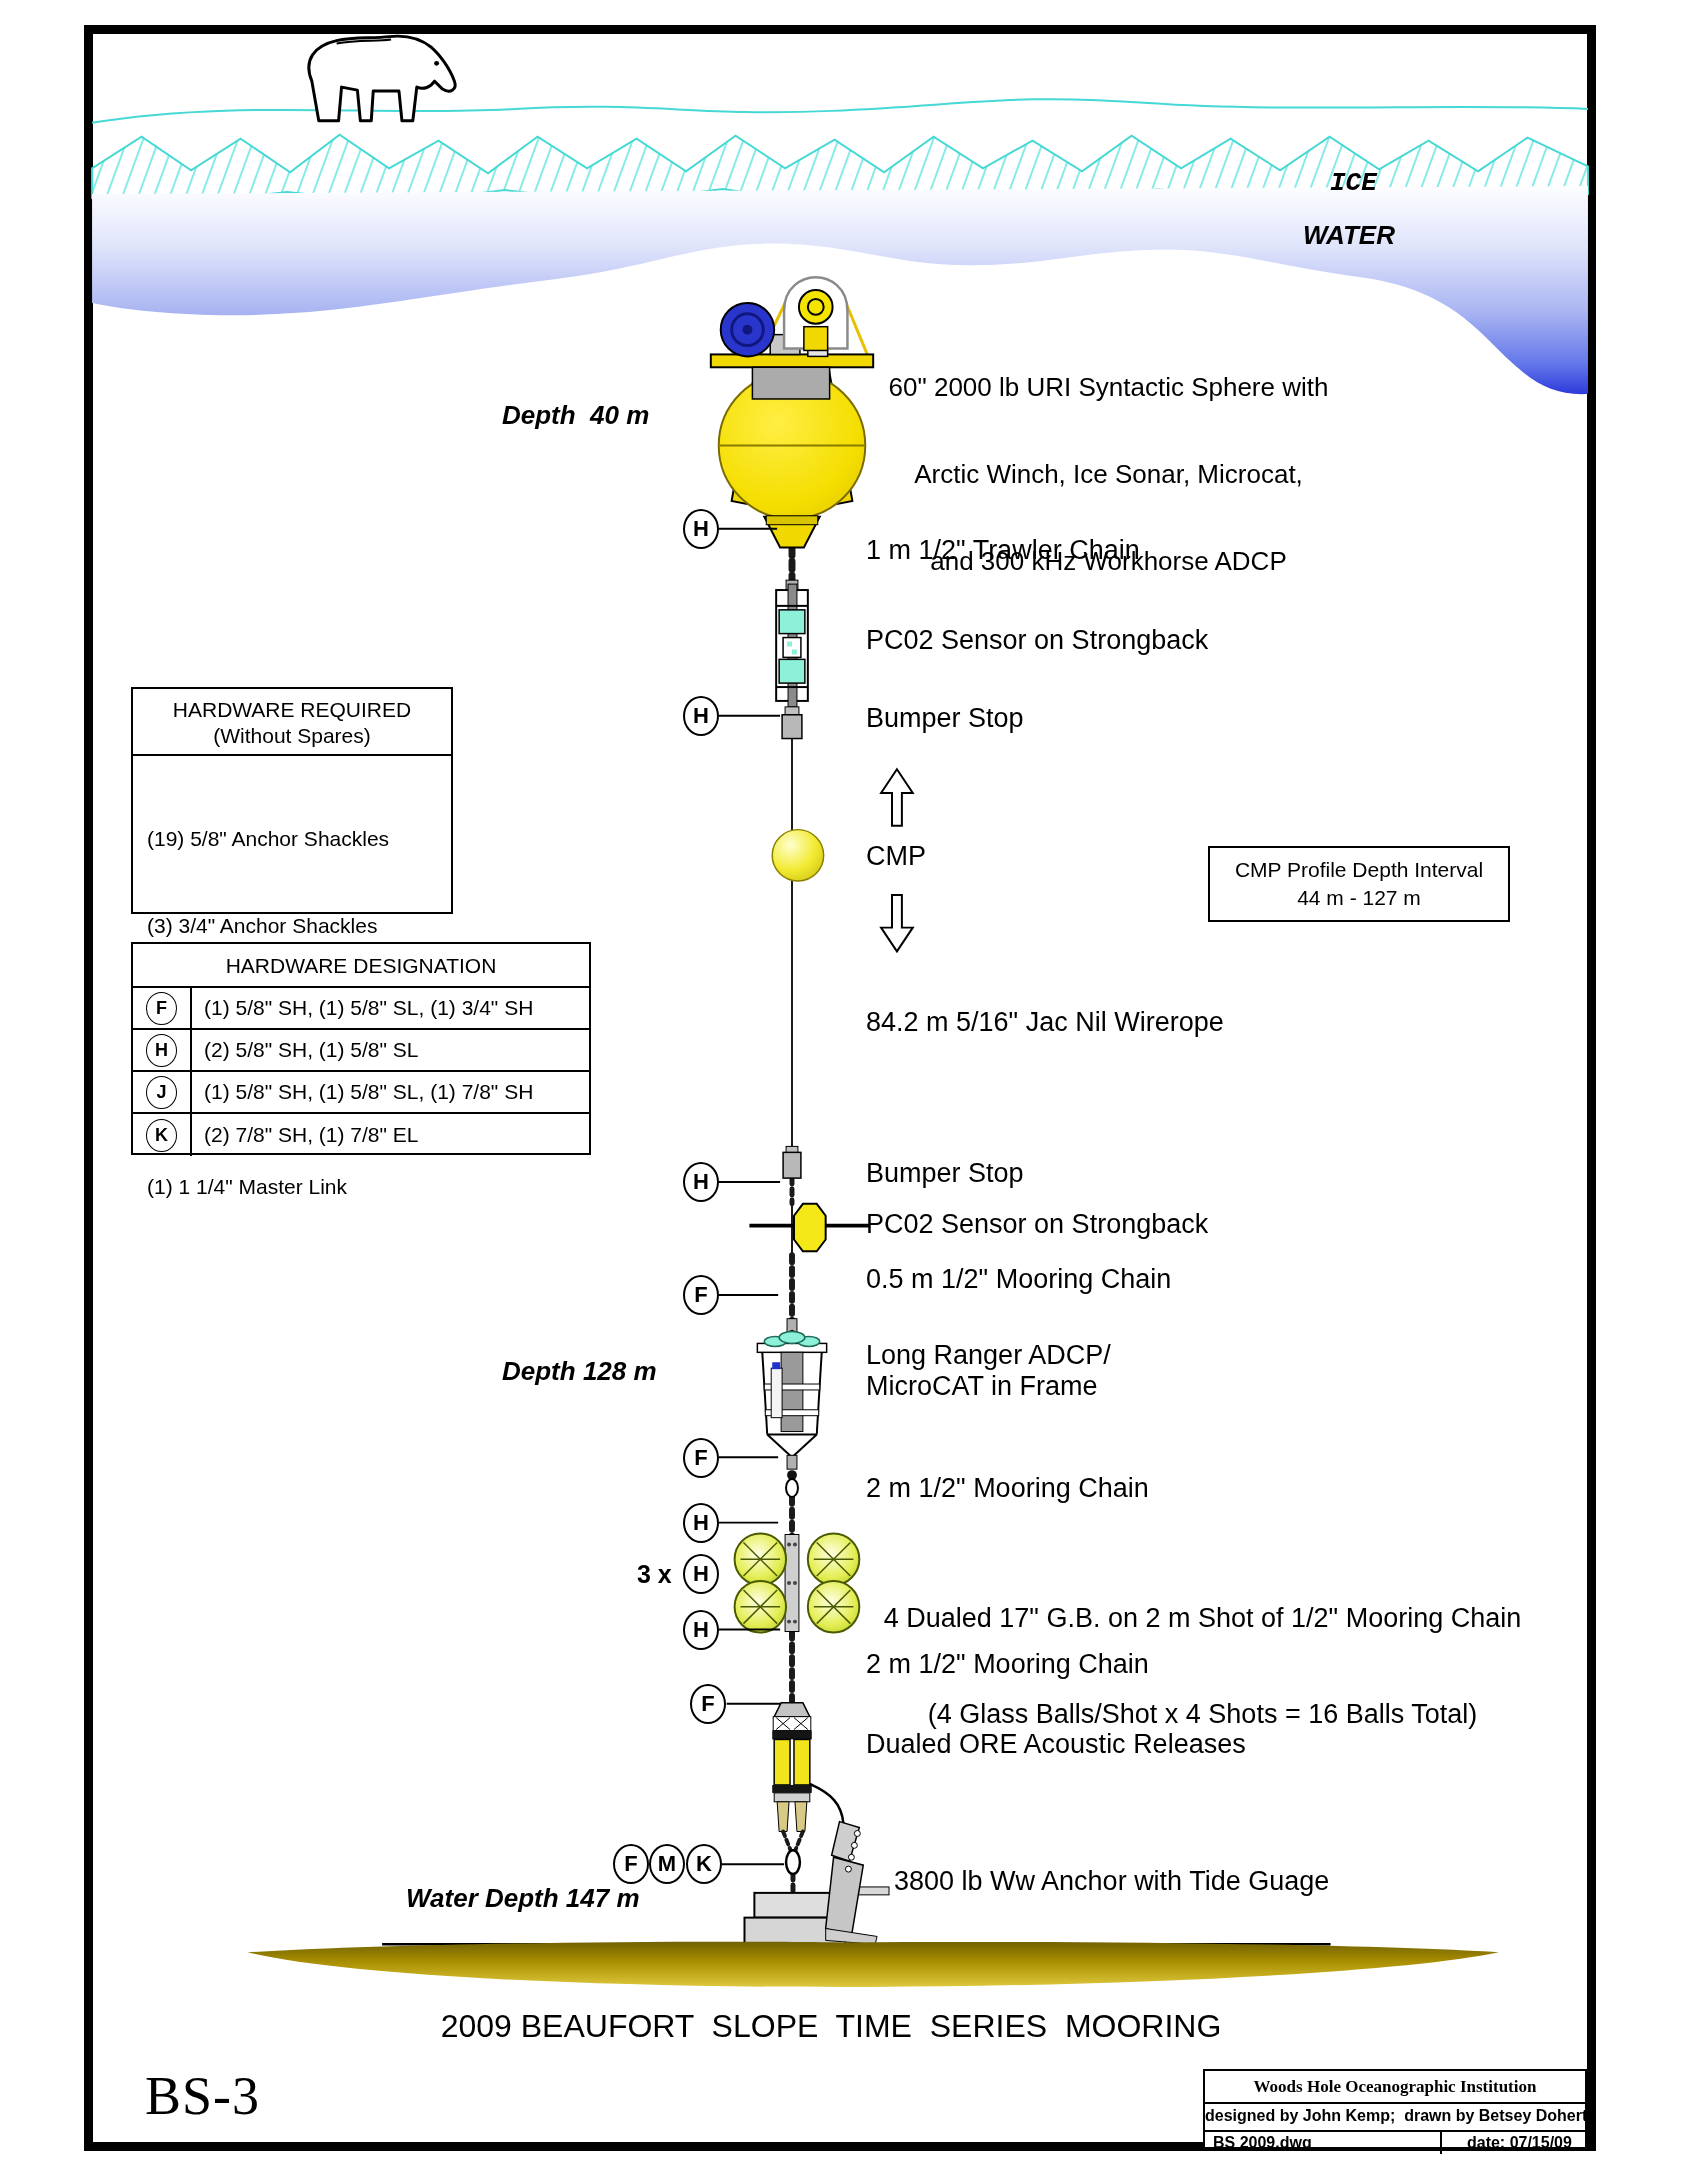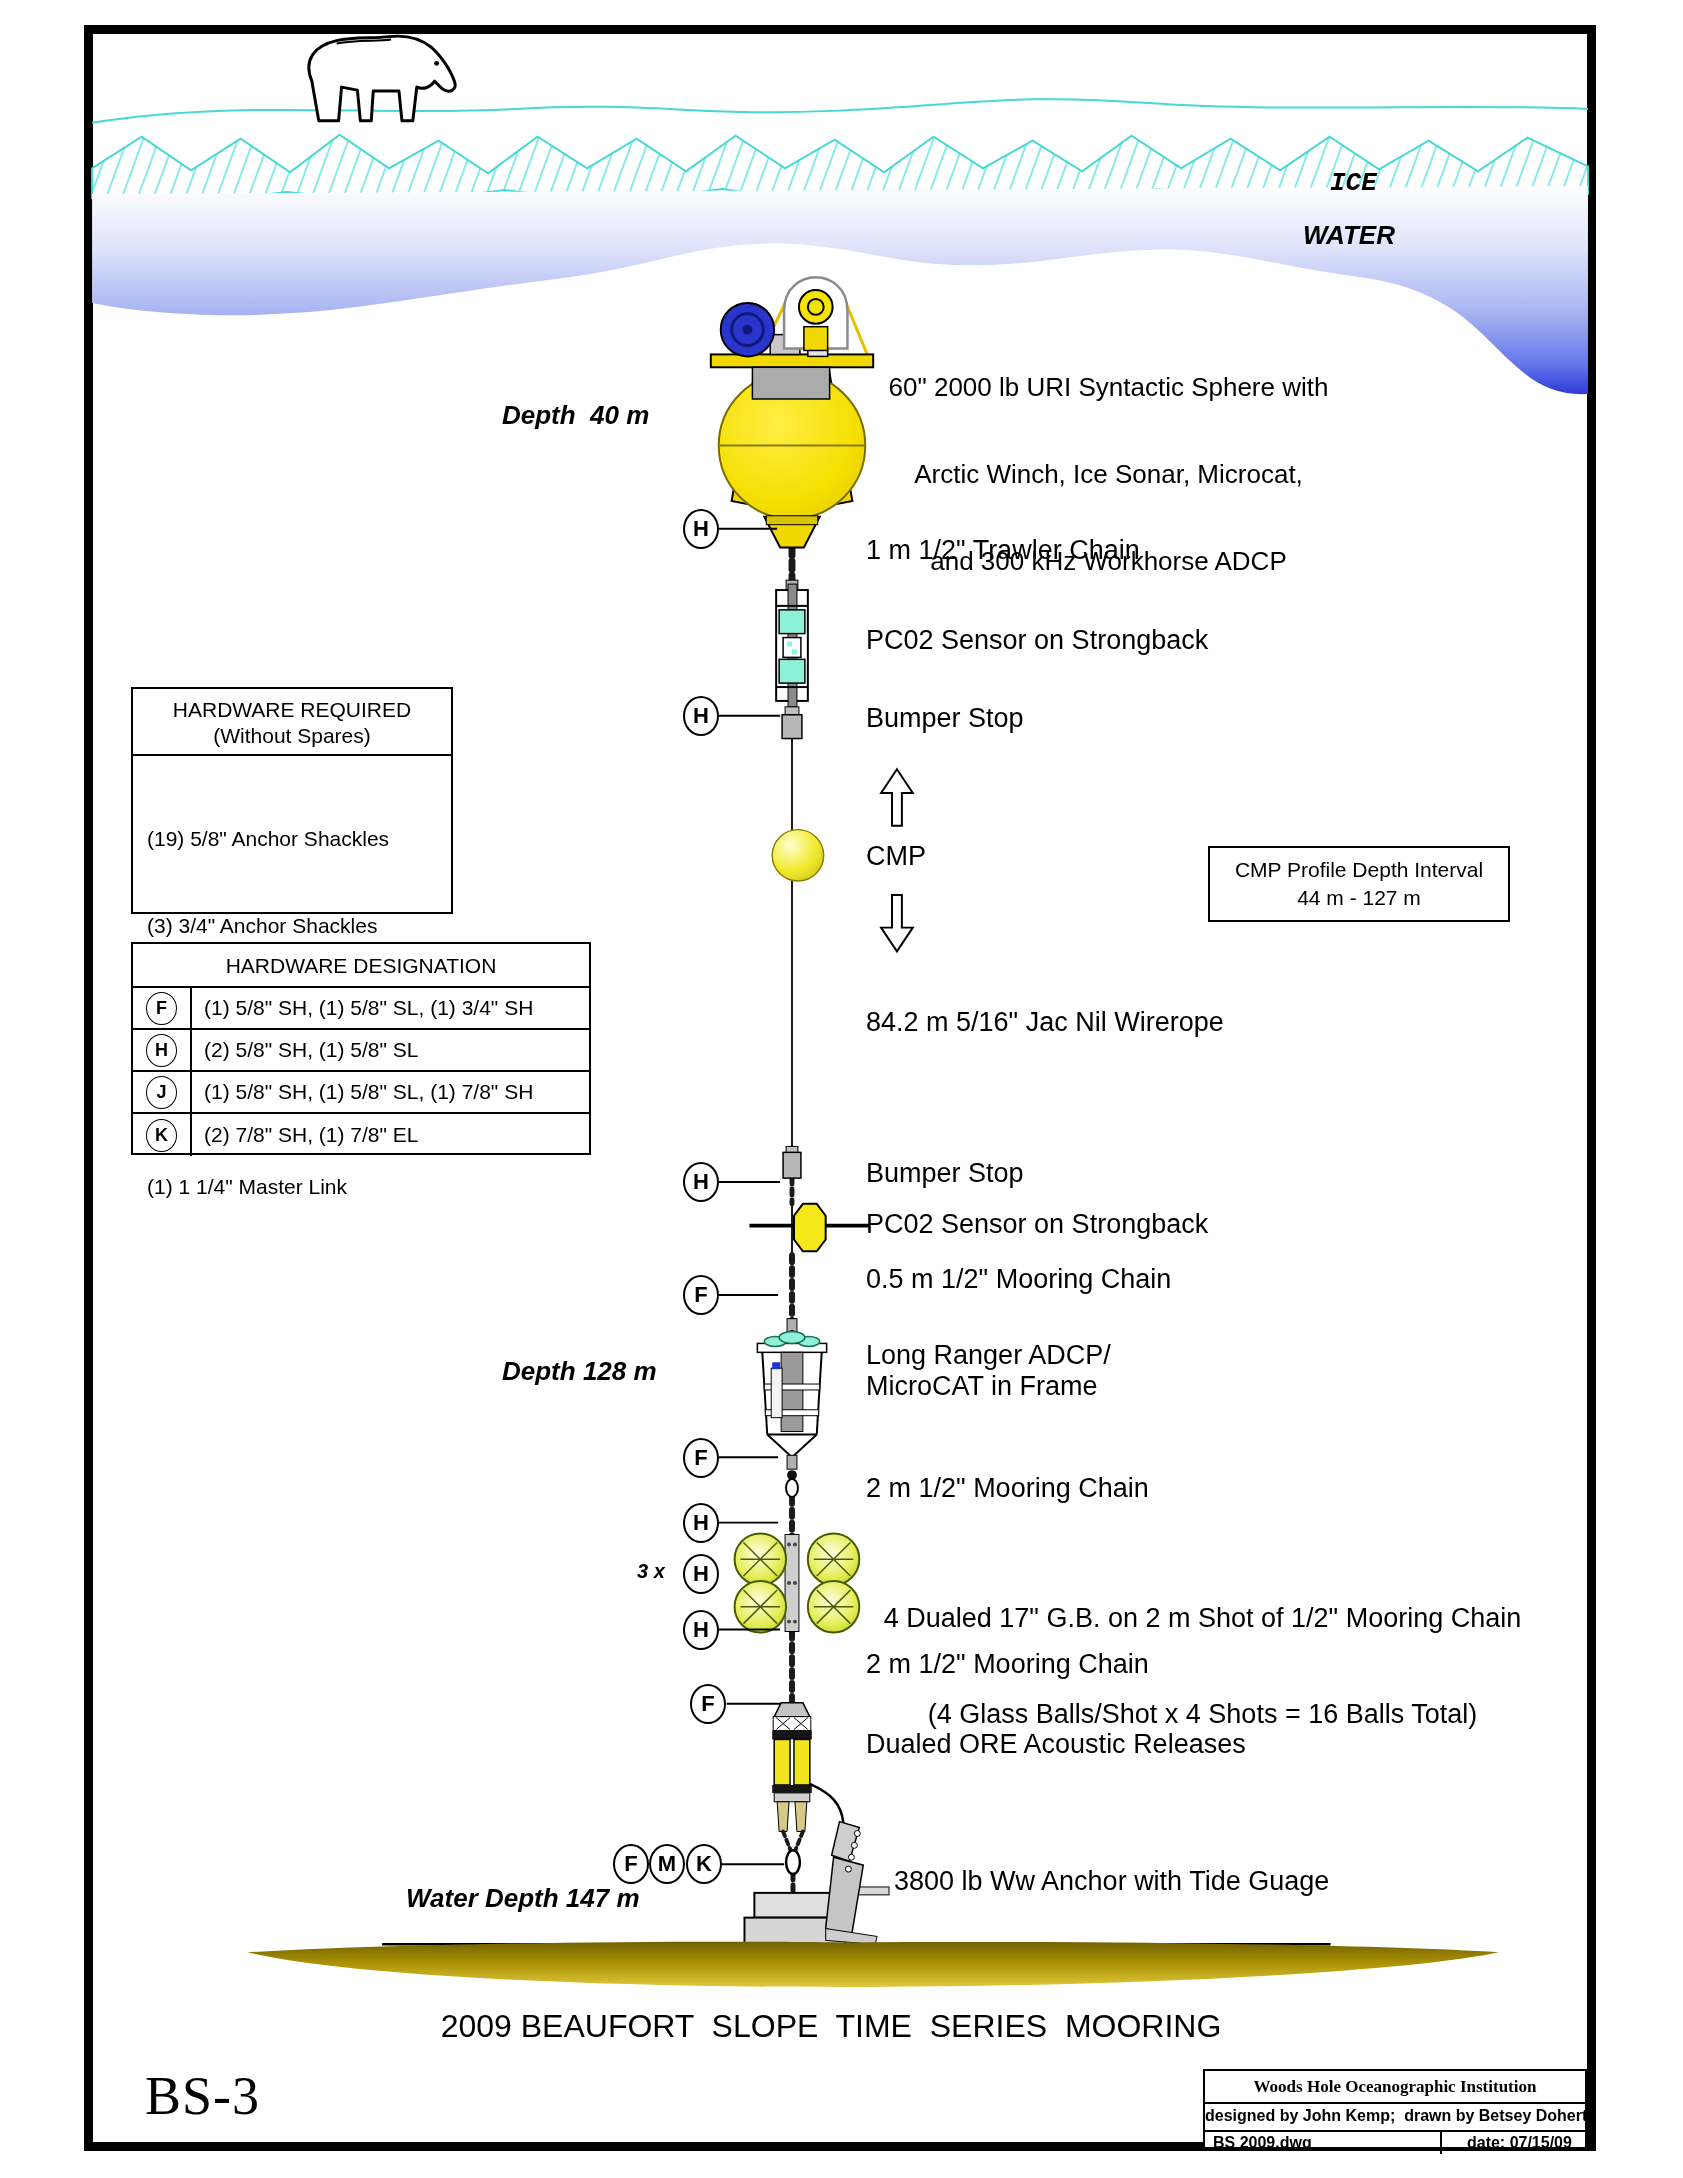--- a/index.html
+++ b/index.html
@@ -6,21 +6,21 @@
   .page{position:relative;width:1683px;height:2178px;background:#fff;overflow:hidden;
         font-family:"Liberation Sans",sans-serif;color:#000;}
   .frame{position:absolute;left:84px;top:25px;width:1512px;height:2126px;
          border:9px solid #000;box-sizing:border-box;}
   svg.scene{position:absolute;left:0;top:0;width:1683px;height:2178px;}
   .lbl{position:absolute;font-size:27px;line-height:32px;white-space:pre;}
   .lbl.it{font-style:italic;font-weight:700;font-size:26px;}
   .lbl.env{font-style:italic;font-weight:700;font-size:26px;}
   .note{position:absolute;text-align:center;font-size:26px;line-height:29px;white-space:pre;}
   .gbnote{position:absolute;width:673px;text-align:center;font-size:27px;line-height:32px;white-space:pre;}
-  .mult{position:absolute;font-size:20px;font-weight:700;white-space:pre;font-style:italic;}
+  .mult{position:absolute;font-size:25px;font-weight:700;white-space:pre;}
   .callout{position:absolute;width:36px;height:40px;border:2px solid #000;border-radius:50%;
            background:#fff;display:flex;align-items:center;justify-content:center;
            font-size:22px;font-weight:700;box-sizing:border-box;z-index:5;}
   .box{position:absolute;border:2px solid #000;background:#fff;box-sizing:border-box;z-index:4;}
   .hw-req{left:131px;top:687px;width:322px;height:227px;}
   .hw-req .hdr{border-bottom:2px solid #000;text-align:center;font-size:21px;line-height:26px;
                padding-top:8px;height:67px;box-sizing:border-box;}
   .hw-req .items{padding:10px 0 0 14px;font-size:21px;line-height:29px;white-space:pre;}
   .hw-des{left:131px;top:942px;width:460px;height:213px;}
   .hw-des .hdr{border-bottom:2px solid #000;text-align:center;font-size:21px;line-height:44px;height:44px;box-sizing:border-box;}

